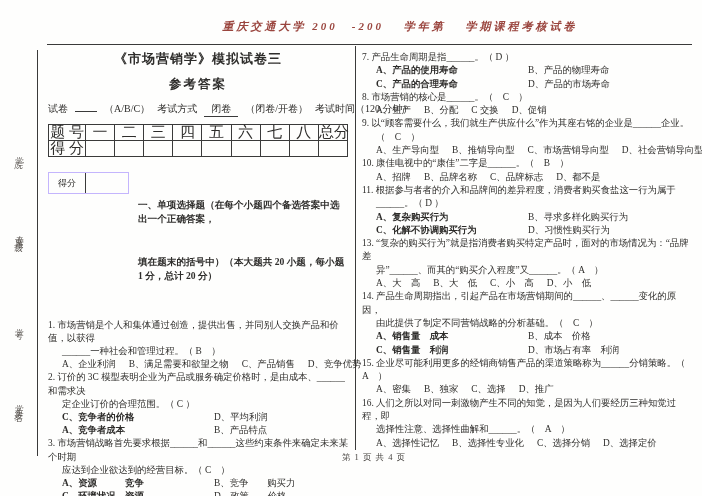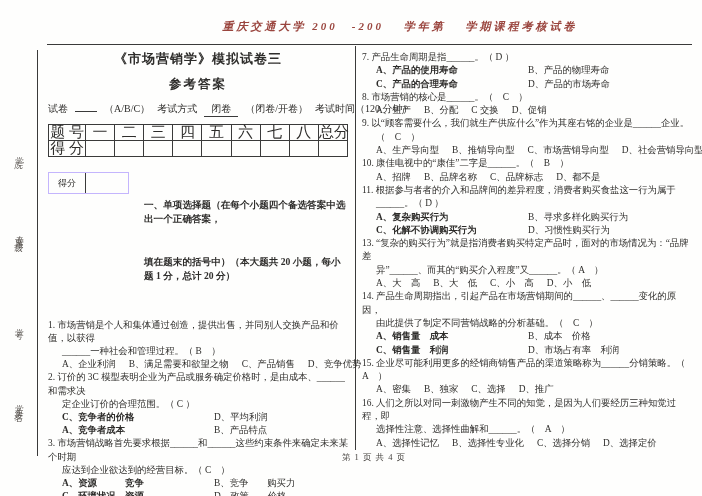--- a/index.html
+++ b/index.html
@@ -29,21 +29,21 @@
   .blank-sm  { display:inline-block; width:22px; height:9px; border-bottom:1px solid #3a3a3a; }
   .u-val     { display:inline-block; border-bottom:1px solid #3a3a3a; padding:0 7px; }
   .seg       { margin-right:7px; }
   .score-table { width:100%; border-collapse:collapse; table-layout:fixed; margin-top:7px; }
   .score-table td { border:1px solid #3a3a3a; height:15px; text-align:center; font-size:15px; padding:0; white-space:pre; }
   .score-table td:first-child { width:36px; }
   .section-block { display:flex; margin-top:13px; }
   .score-box { flex:none; display:flex; margin-top:2px; margin-right:9px; height:20px; border:1px solid #c4b5fd; }
   .score-box .sb-label { width:36px; border-right:1px solid #3a3a3a; text-align:center; font-size:9px; line-height:20px; }
   .score-box .sb-empty { width:42px; }
-  .section-heading { font-weight:bold; font-size:9.6px; line-height:14.2px; white-space:pre-wrap;margin-left:6px; }
+  .section-heading { font-weight:bold; font-size:9.6px; line-height:14.2px; white-space:pre-wrap; }
   .questions { margin-top:7px; }
   .q-line  { white-space:pre-wrap; }
   .q-cont  { padding-left:14px; }
   .opt-row { padding-left:14px; display:flex; }
   .opt     { white-space:pre; }
   .opt4 .opt { margin-right:13px; }
   .opt2 .opt:first-child { width:152px; flex:none;font-weight:bold; }
   .footer {
     position:absolute; left:310px; top:452px; width:96px;
     text-align:right; font-size:8.5px; letter-spacing:1px; color:#45423f; white-space:pre;

